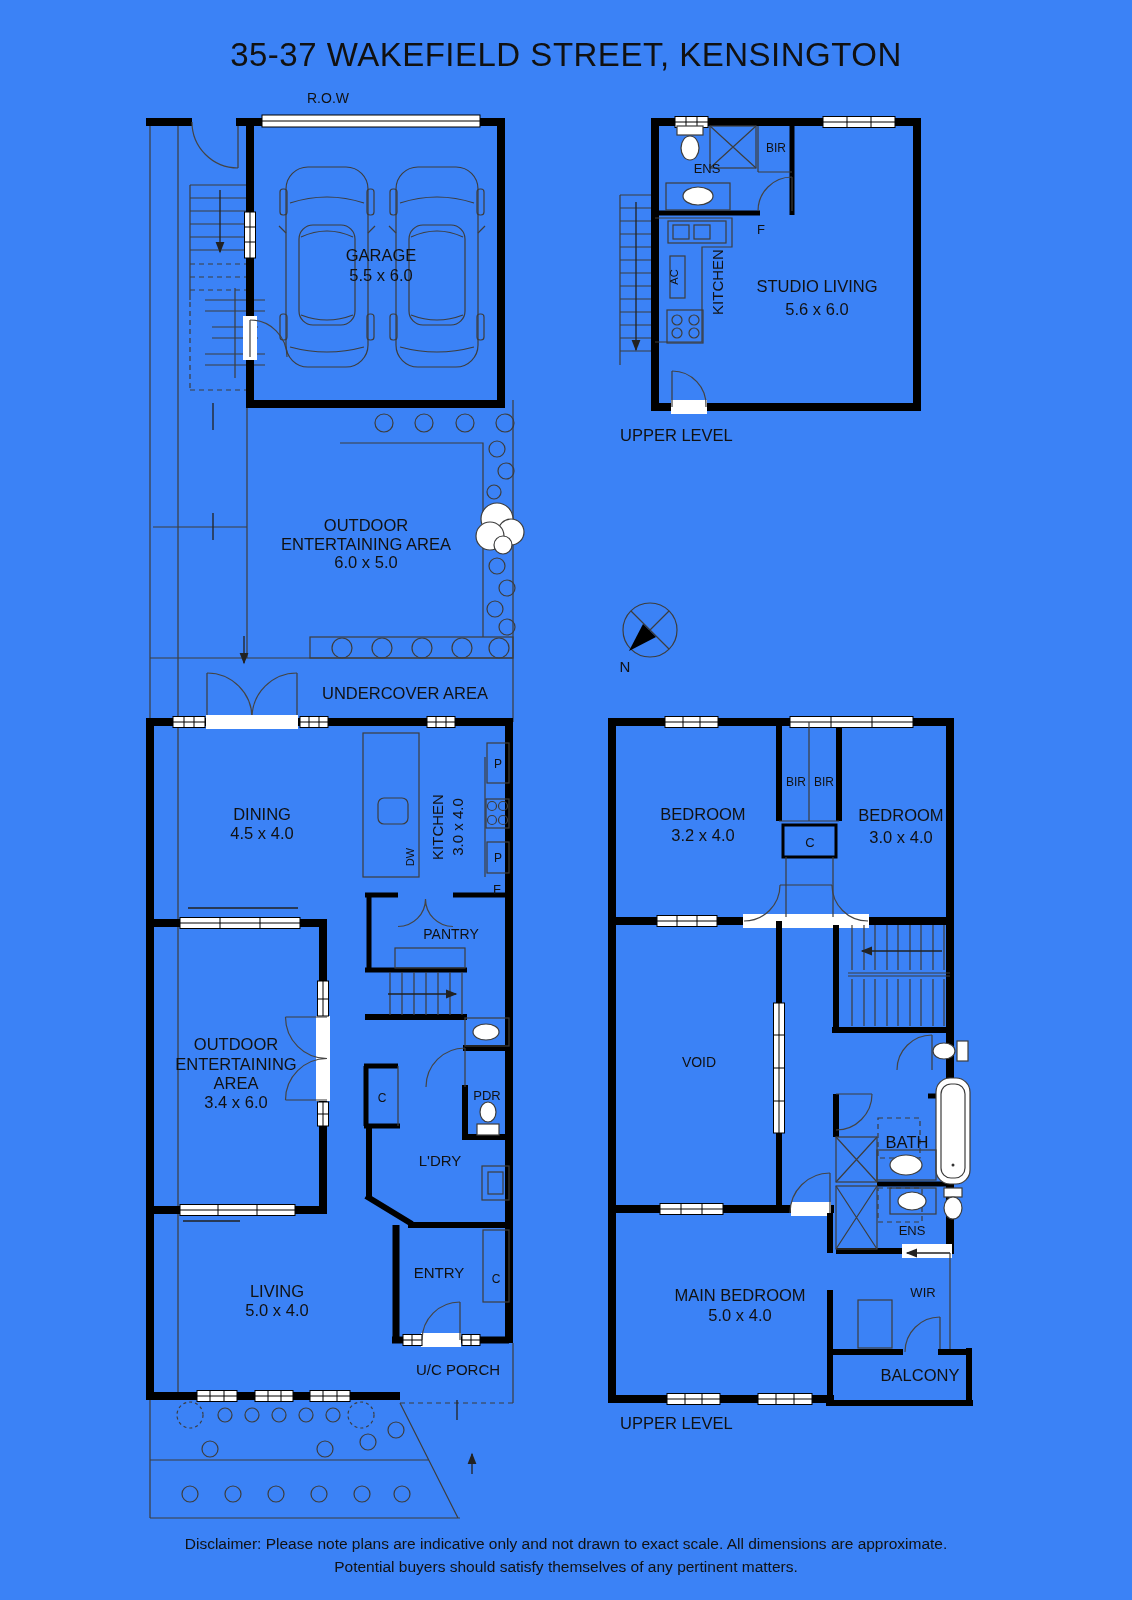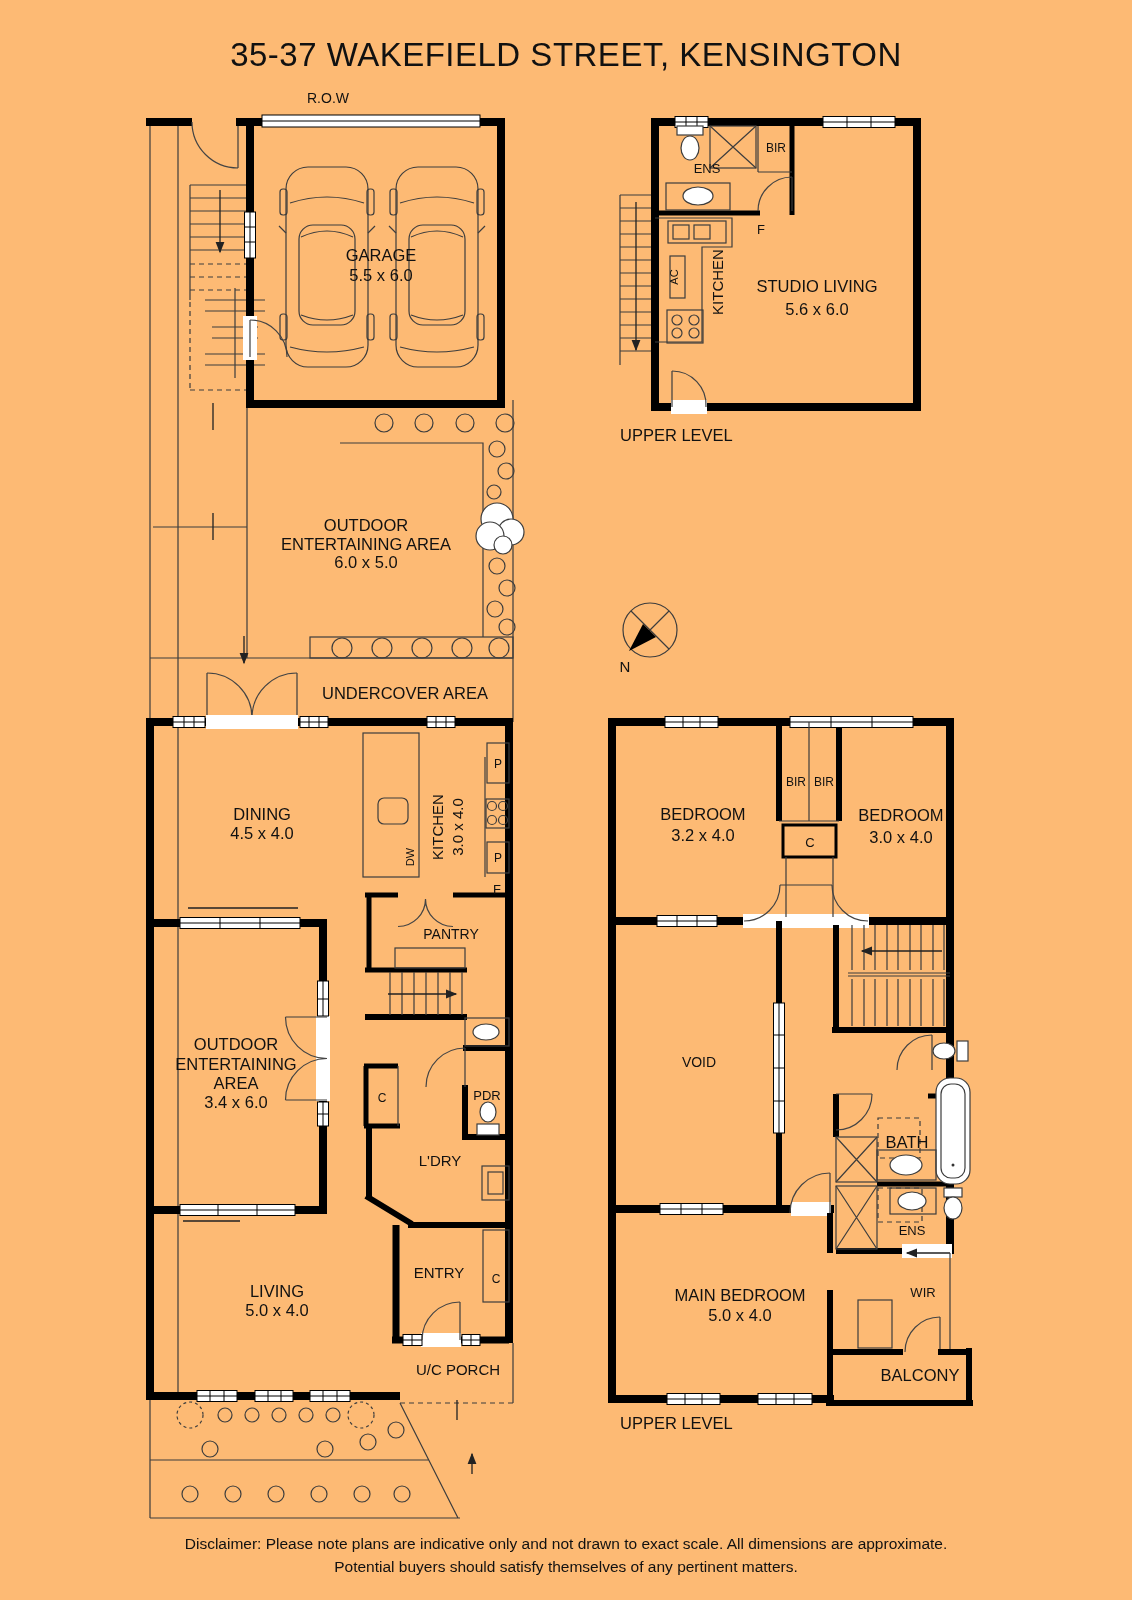--- a/index.html
+++ b/index.html
@@ -1,16 +1,16 @@
 <!DOCTYPE html>
 <html><head>
 <meta charset="utf-8">
 <style>
   html,body{margin:0;padding:0;background:#fff}
-  #page{width:1132px;height:1600px;background:#fdba74;position:relative;font-family:"Liberation Sans",sans-serif}
+  #page{width:1132px;height:1600px;background:#3b82f6;position:relative;font-family:"Liberation Sans",sans-serif}
   svg{display:block}
   text{fill:#111;font-family:"Liberation Sans",sans-serif}
   .ttl{font-size:33px;letter-spacing:.5px}
   .dsc{font-size:15.5px}
   .lbl{font-size:16.5px}
   .md{font-size:15px}
   .sm{font-size:13px}
   .xs{font-size:11px}
   .f12{font-size:12px}
   .f14{font-size:14px}

